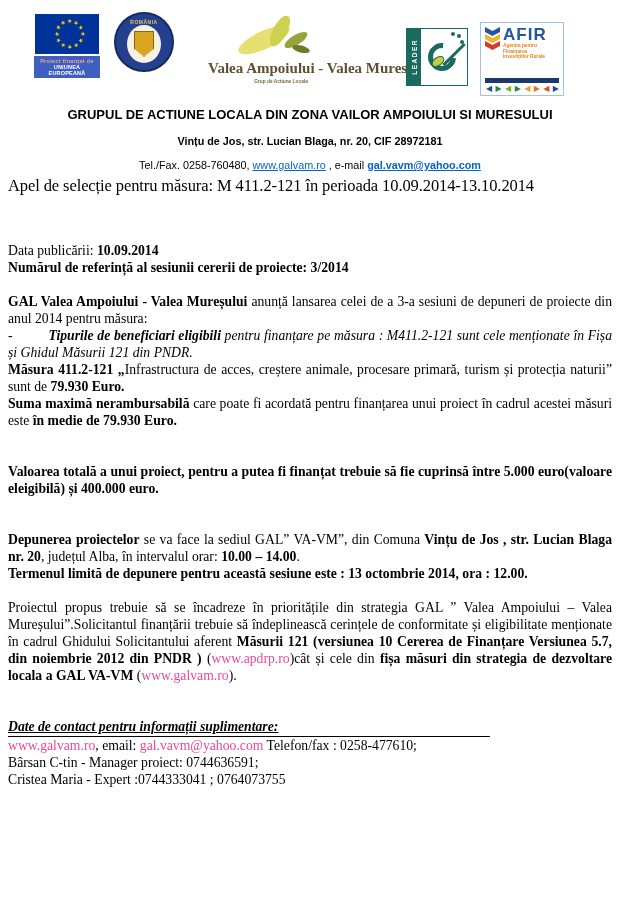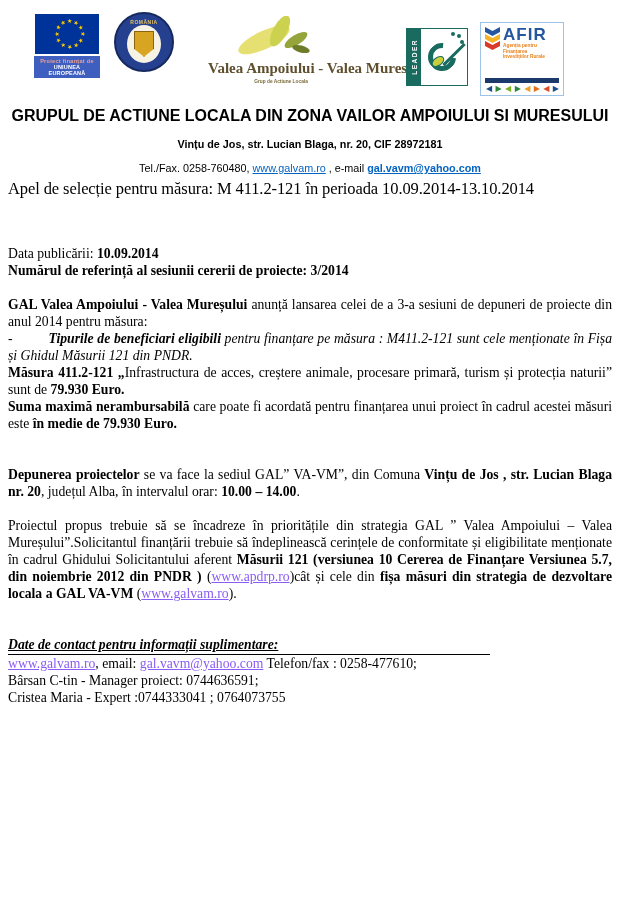--- a/index.html
+++ b/index.html
@@ -67,36 +67,36 @@
   .afir-chev { width:15px; height:9px; clip-path:polygon(0 0, 50% 45%, 100% 0, 100% 55%, 50% 100%, 0 55%); }
   .afir-chev.c1 { background:#2457a0; } .afir-chev.c2 { background:#f5b32a; margin-top:-2px; } .afir-chev.c3 { background:#d93a2b; margin-top:-2px; }
   .afir-text { font-family:"Liberation Sans", sans-serif; }
   .afir-acronym { font-size:17px; font-weight:bold; color:#2457a0; letter-spacing:1px; line-height:16px; }
   .afir-sub { font-size:4.8px; color:#e8821e; font-weight:bold; line-height:5.5px; }
   .afir-strip { margin-top:auto; height:5px; background:#1b3a6b; }
   .afir-chevrow { display:flex; justify-content:space-between; padding:2px 1px 0; }
   .afir-chevrow span { font-size:8px; line-height:8px; letter-spacing:-1px; }
   
   .hdr { text-align:center; font-family:"Liberation Sans", sans-serif; }
-  .hdr-line1 { margin-top:13px; font-size:16px; font-weight:bold; }
+  .hdr-line1 { margin-top:13px; font-size:13px; font-weight:bold; }
   .hdr-line2 { margin-top:13px; font-size:10.8px; font-weight:bold; }
   .hdr-line3 { margin-top:12px; font-size:10.8px; }
   .hlink { color:#0563c1; text-decoration:underline; cursor:pointer; }
   .hlink.bold { font-weight:bold; }
   .doc-title { margin:5px 8px 0; font-size:16.5px; font-weight:normal; letter-spacing:-0.1px; white-space:nowrap; }
   
   .doc-body { margin:0 8px; font-size:13.7px; line-height:17px; }
   .para { text-align:justify; }
   .para.gap1 { margin-top:17px; }
   .para.gap2 { margin-top:34px; }
   .para.gap3 { margin-top:46px; }
   .b { font-weight:bold; }
   .i { font-style:italic; }
   .tab { display:inline-block; width:36px; }
-  .link { color:#8b5cf6; text-decoration:underline; cursor:pointer; }
+  .link { color:#ec4899; cursor:pointer; }
   .contact-heading { width:482px; border-bottom:1.6px solid #000; padding-bottom:1px; }
   .contact-heading span { text-decoration:underline; }
 </style>
 </head>
 <body>
 
 <div class="page">
 
   <div class="logo-row">
     <div class="eu-logo">
@@ -189,21 +189,23 @@
 
   <div class="doc-title">Apel de selecție pentru  măsura:  M 411.2-121 în perioada 10.09.2014-13.10.2014</div>
 
   <div class="doc-body">
       <p class="para gap3"><span class="">Data publicării: </span><span class="b">10.09.2014</span></p>
       <p class="para"><span class="b">Numărul de referință al sesiunii cererii de proiecte:   3/2014</span></p>
       <p class="para gap1"><span class="b">GAL Valea Ampoiului - Valea Mureșului</span><span class=""> anunță lansarea celei de a 3-a  sesiuni de  depuneri de proiecte din anul 2014 pentru măsura:</span></p>
       <p class="para"><span class="">-</span><span class="tab"></span><span class="b i">Tipurile de beneficiari eligibili</span><span class="i"> pentru finanțare pe măsura : M411.2-121 sunt cele menționate în Fișa și Ghidul Măsurii 121 din PNDR.</span></p>
       <p class="para"><span class="b">Măsura 411.2-121 „</span><span class="">Infrastructura de acces, creștere animale, procesare primară, turism și protecția naturii” sunt de  </span><span class="b">79.930 Euro.</span></p>
       <p class="para"><span class="b">Suma maximă nerambursabilă</span><span class=""> care poate fi acordată pentru finanțarea unui proiect în cadrul acestei măsuri este </span><span class="b">în medie de 79.930 Euro.</span></p>
+      <p class="para gap2"><span class="b">Valoarea totală a unui proiect, pentru a putea fi finanțat trebuie să fie cuprinsă între 5.000 euro(valoare eleigibilă) și 400.000 euro.</span></p>
       <p class="para gap2"><span class="b">Depunerea proiectelor</span><span class=""> se va face la sediul  GAL” VA-VM”, din Comuna </span><span class="b">Vințu de Jos , str. Lucian Blaga  nr. 20</span><span class="">, județul Alba, în intervalul orar: </span><span class="b">10.00 – 14.00</span><span class="">.</span></p>
+      <p class="para"><span class="b">Termenul limită de depunere pentru această sesiune este : 13 octombrie 2014, ora : 12.00.</span></p>
       <p class="para gap1"><span class="">Proiectul propus trebuie să se încadreze în prioritățile din strategia GAL ” Valea Ampoiului – Valea Mureșului”.Solicitantul finanțării trebuie să îndeplinească cerințele de conformitate și eligibilitate menționate în cadrul Ghidului Solicitantului aferent </span><span class="b">Măsurii 121 (versiunea 10 Cererea de Finanțare Versiunea 5.7, din noiembrie 2012 din PNDR ) </span><span class=""> (</span><span class="link">www.apdrp.ro</span><span class="">)cât și cele din </span><span class="b">fișa măsuri  din strategia de dezvoltare locala  a GAL VA-VM</span><span class=""> (</span><span class="link">www.galvam.ro</span><span class="">).</span></p>
       <p class="para gap2 contact-heading"><span class="b i">Date de contact pentru informații suplimentare:</span></p>
       <p class="para"><span class="link">www.galvam.ro</span><span class="">, email: </span><span class="link">gal.vavm@yahoo.com</span><span class="">  Telefon/fax : 0258-477610;</span></p>
       <p class="para"><span class="">Bârsan C-tin - Manager proiect: 0744636591;</span></p>
       <p class="para"><span class="">Cristea Maria  - Expert :0744333041 ; 0764073755</span></p>
     </div>
 
 </div>
 
 </body></html>

